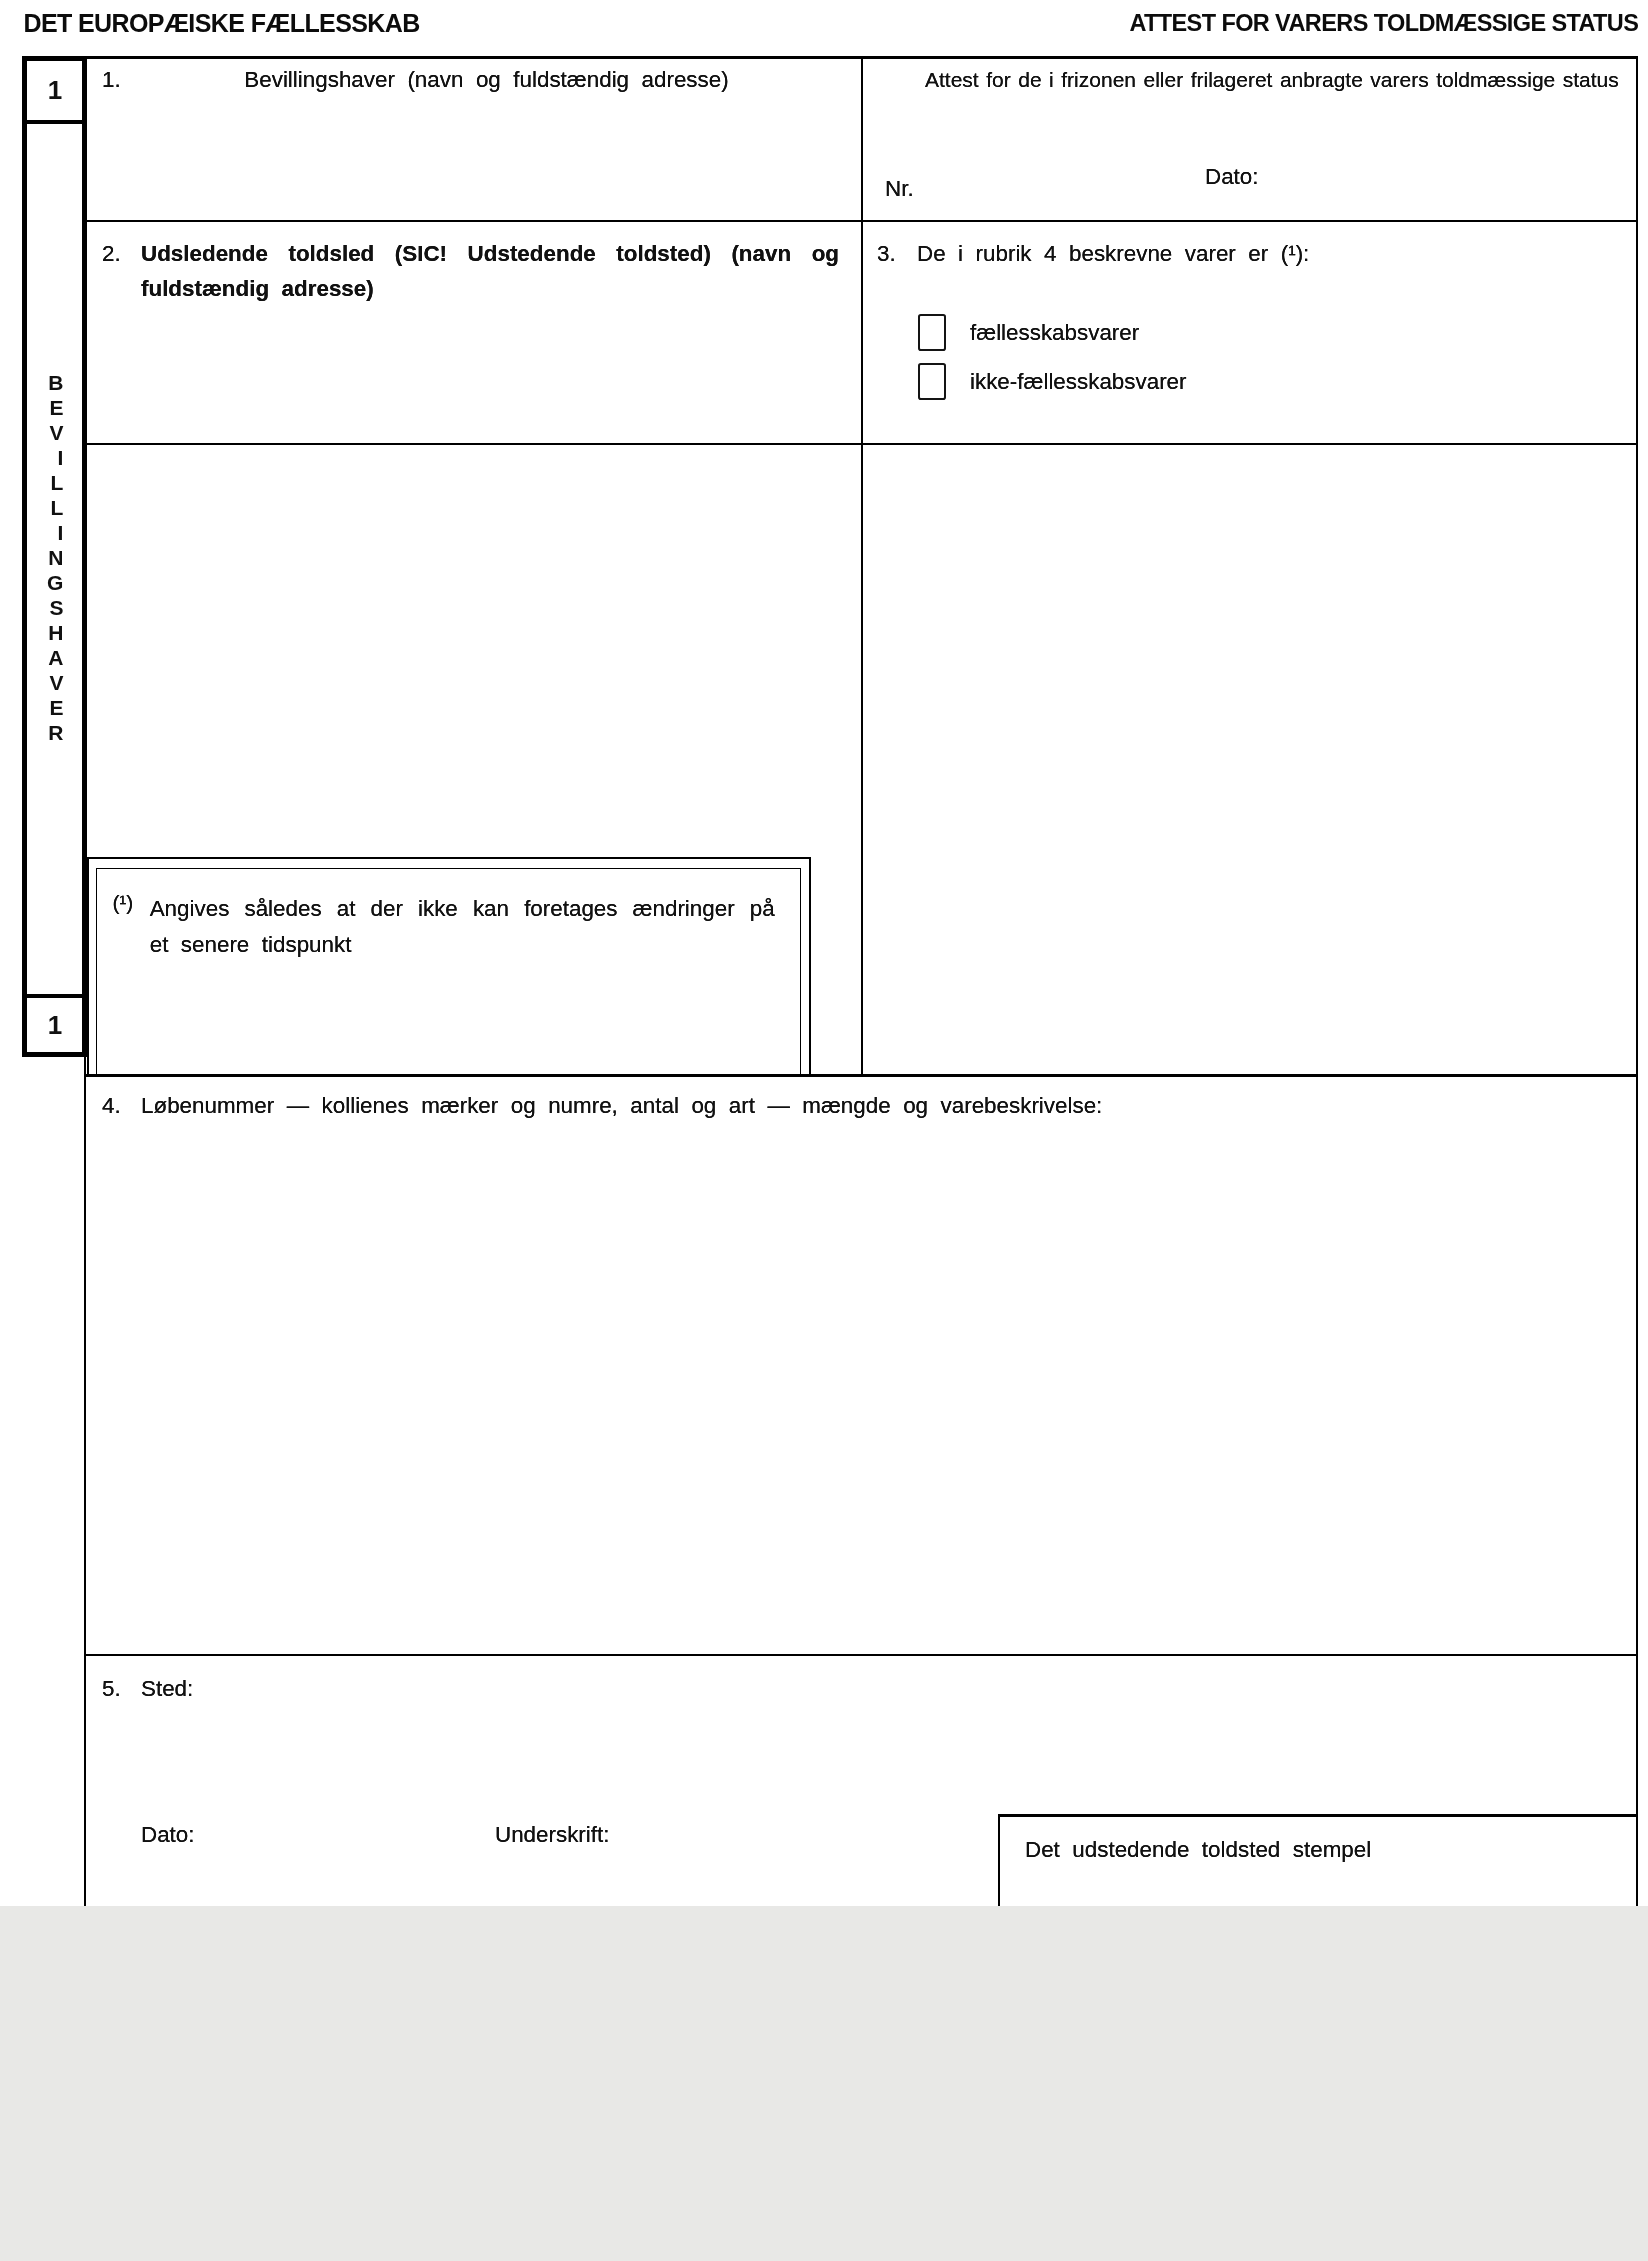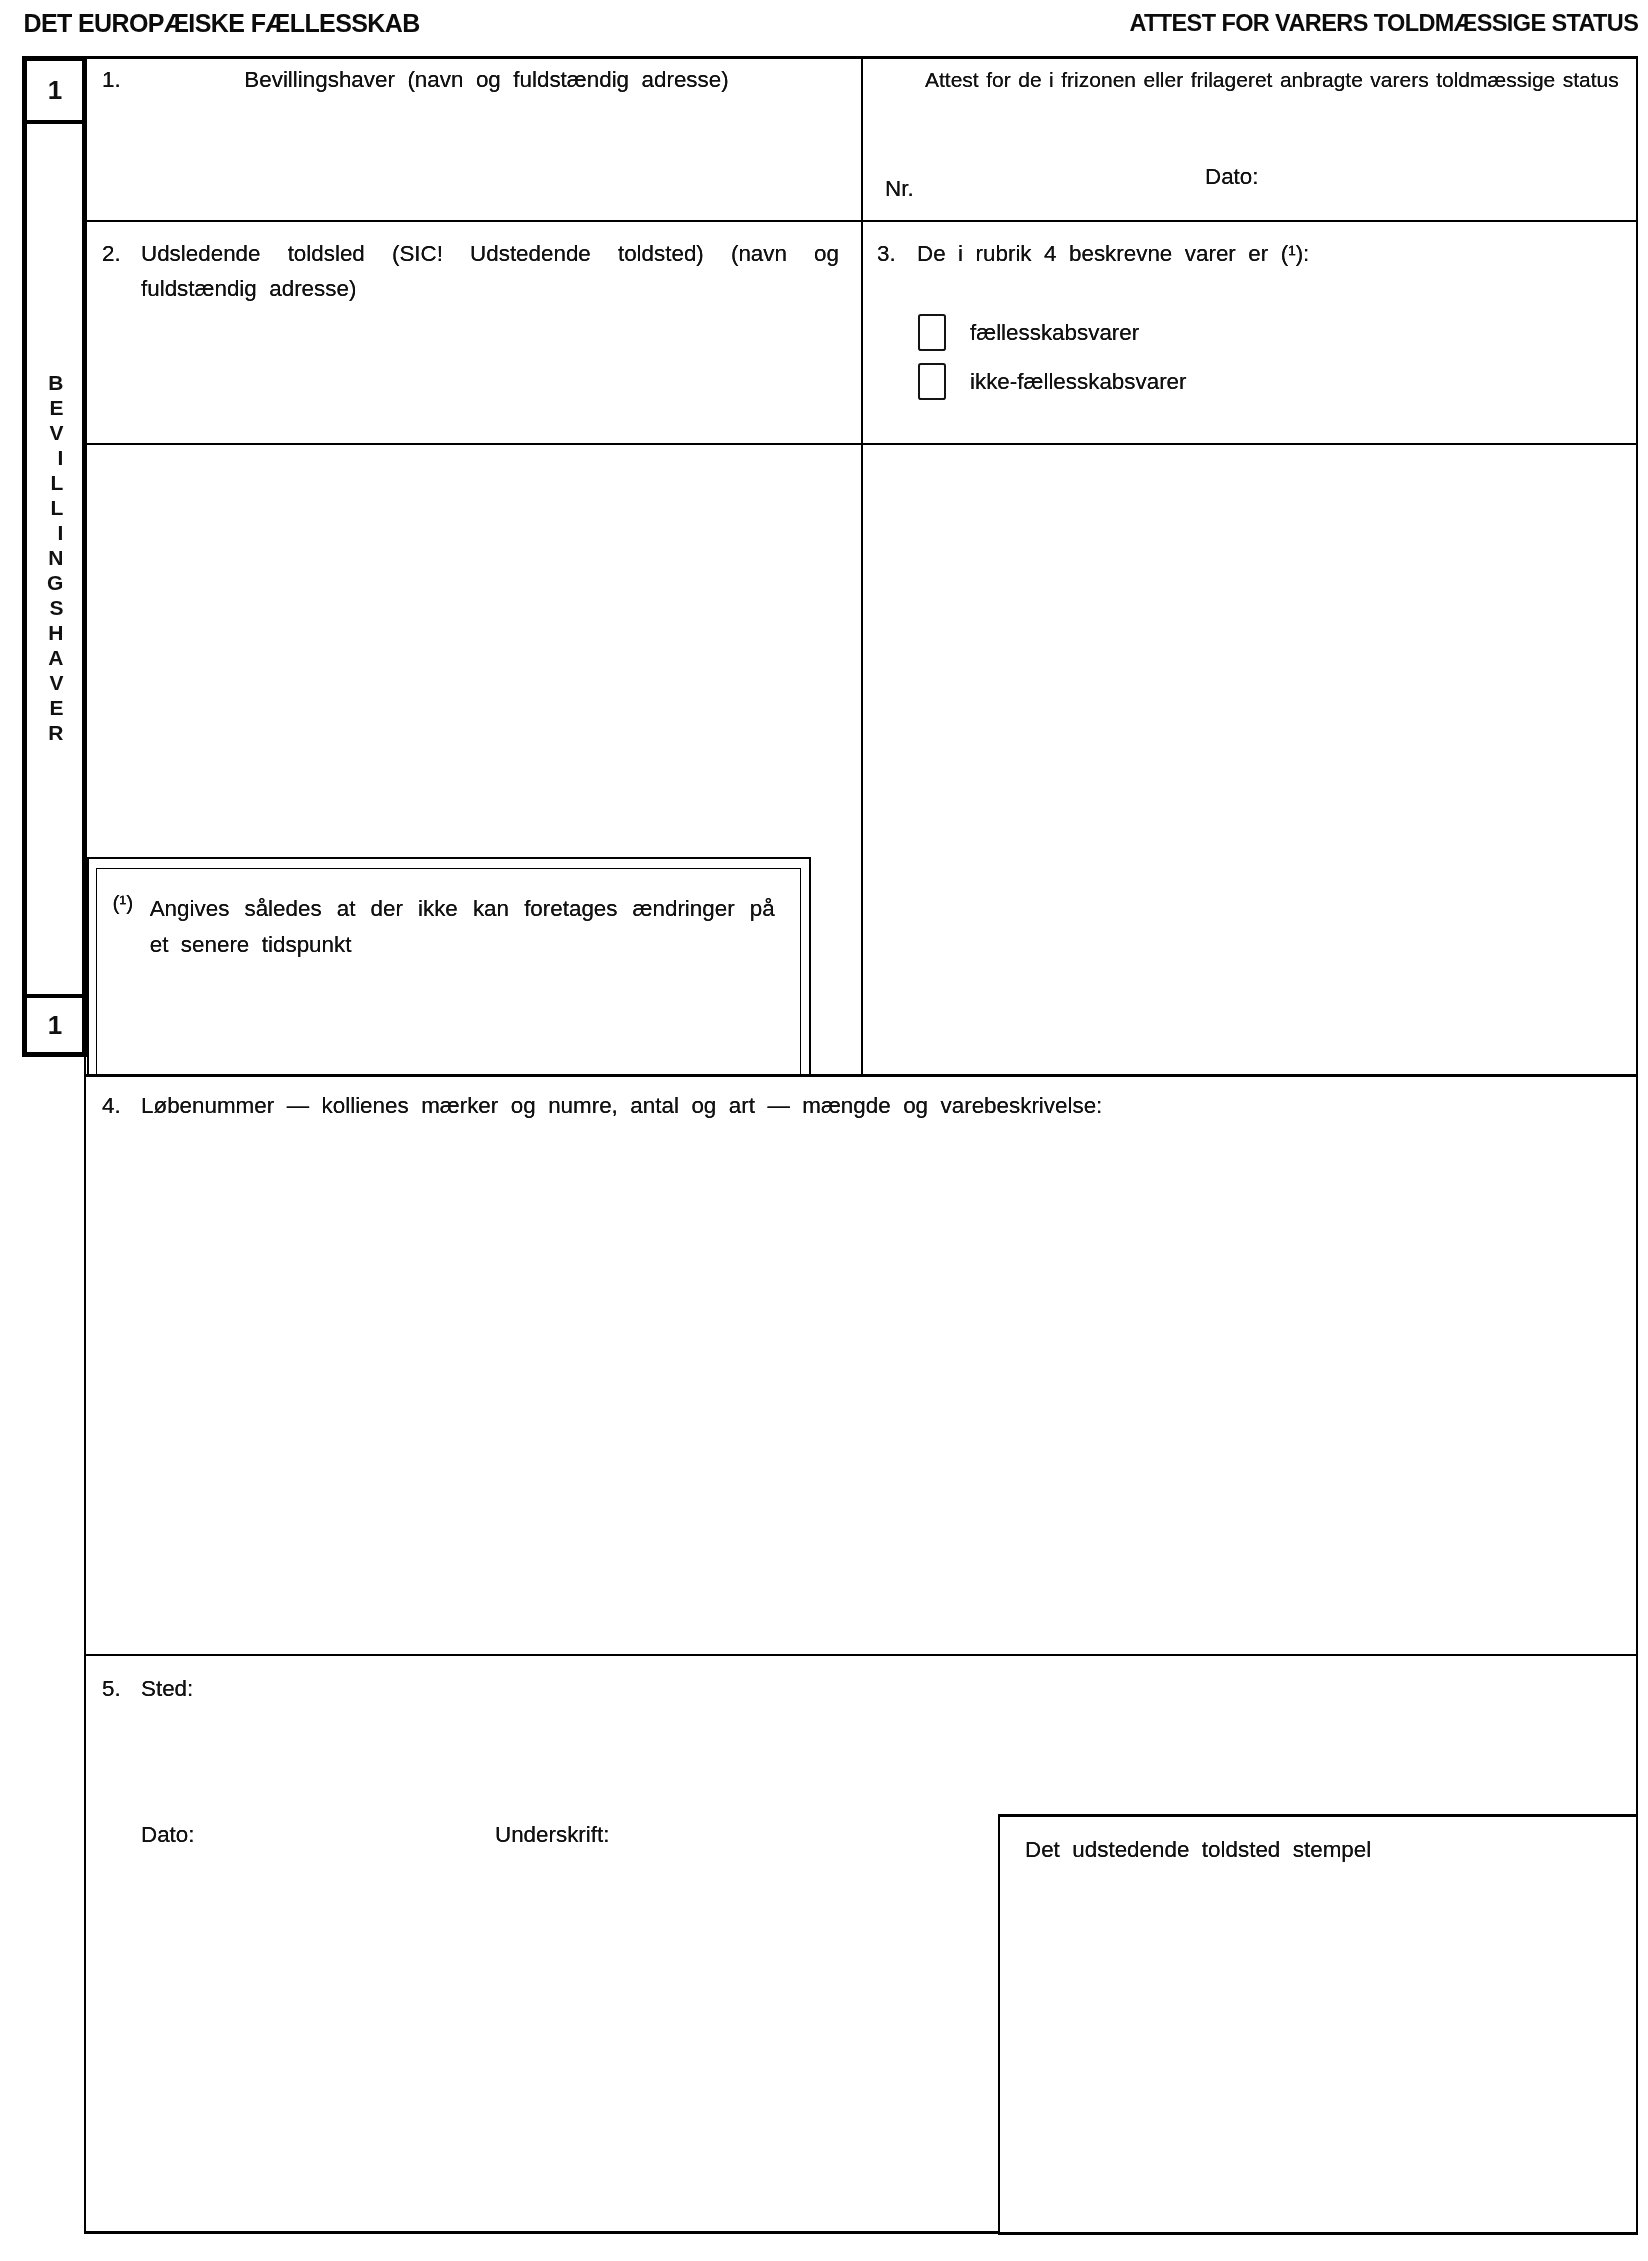--- a/index.html
+++ b/index.html
@@ -1,18 +1,18 @@
 <!DOCTYPE html>
 <html style="font-size:9px"><head>
 <meta charset="utf-8">
 <style>
   html,body{margin:0;padding:0;background:#e8e8e6;}
   .page{
     position:relative;
-    width:1649px;height:2261px;
+    width:1649px;height:1906px;
     background:#ffffff;
     font-family:"Liberation Sans", sans-serif;
     color:#111111;
     overflow:hidden;
   }
   .abs{position:absolute;}
   .hdr{font-weight:700;letter-spacing:-0.6px;white-space:nowrap;color:#0c0c0c;}
   .hdr-left{left:23.5px;top:9px;font-size:25px;}
   .hdr-right{right:10.7px;top:10px;font-size:23.5px;}
 
@@ -113,21 +113,21 @@
   </div>
 
   <span class="num" style="left:102px;top:63px;">1.</span>
   <div class="lbl" style="left:136px;top:63px;width:701px;text-align:center;">Bevillingshaver (navn og fuldstændig adresse)</div>
 
   <div class="lbl attest-line" style="left:881px;top:64px;">Attest for de i frizonen eller frilageret anbragte varers toldmæssige status</div>
   <span class="num" style="left:885px;top:160px;margin-top:12px;">Nr.</span>
   <span class="num" style="left:1205px;top:160px;">Dato:</span>
 
   <span class="num" style="left:102px;top:237px;">2.</span>
-  <div class="lbl justify" style="left:141px;top:237px;width:698px;">Udsledende toldsled (SIC! Udstedende toldsted) (navn og fuldstændig adresse)</div>
+  <div class="lbl justify" style="left:141px;top:237px;width:698px;font-weight:bold;">Udsledende toldsled (SIC! Udstedende toldsted) (navn og fuldstændig adresse)</div>
 
   <span class="num" style="left:877px;top:237px;">3.</span>
   <div class="lbl" style="left:917px;top:237px;width:701px;">De i rubrik 4 beskrevne varer er (¹):</div>
 
   <div class="checkbox" style="top:314px;"></div>
   <div class="cb-label" style="top:314px;">fællesskabsvarer</div>
   <div class="checkbox" style="top:363px;"></div>
   <div class="cb-label" style="top:363px;">ikke-fællesskabsvarer</div>
 
   <div class="abs fn-outer">

